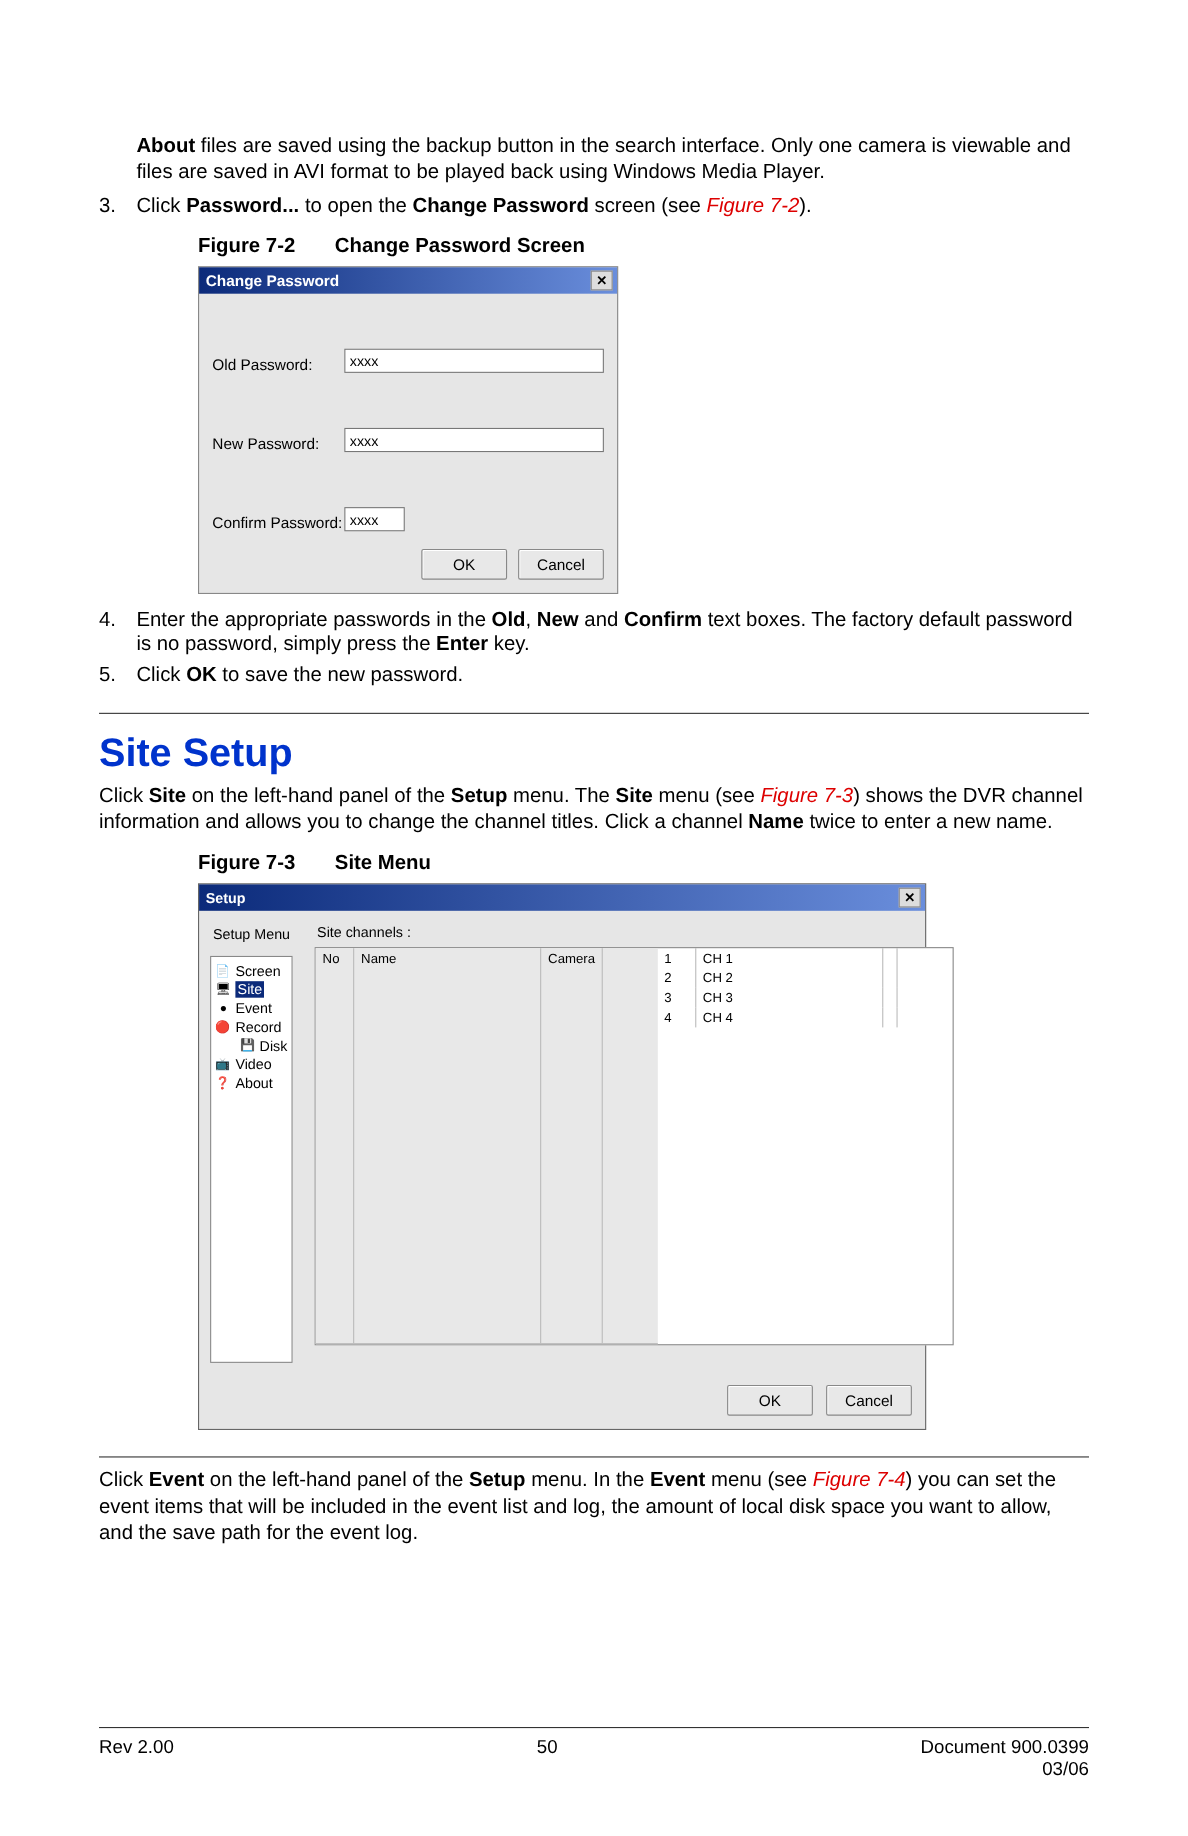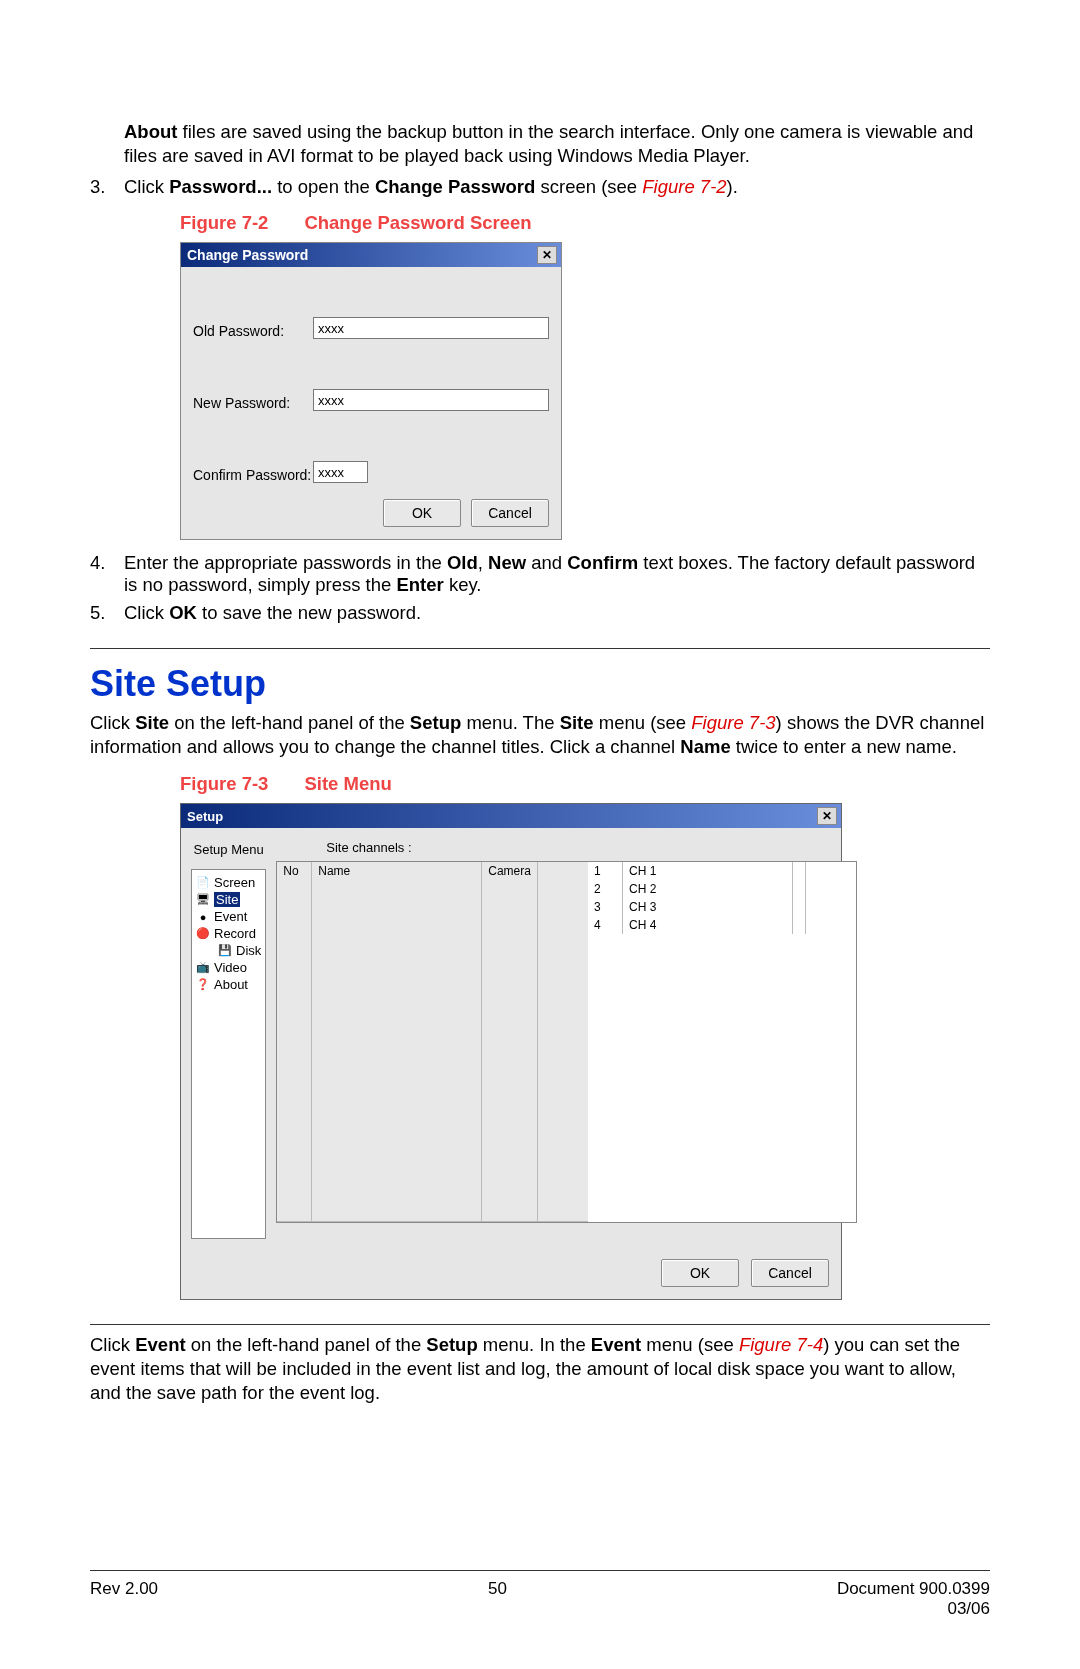--- a/index.html
+++ b/index.html
@@ -17,21 +17,21 @@
     padding: 120px 90px 50px 90px;
     position: relative;
   }
   .body-text {
     line-height: 1.3;
     margin: 0 0 8px 0;
   }
   .bold { font-weight: bold; }
   .red-link { color: #d00; font-style: italic; }
   .fig-label {
-    color: #ef4444;
+    color: #000000;
     font-weight: bold;
     margin: 14px 0 6px 90px;
   }
   .fig-label .gap { display:inline-block; width:36px; }
   .heading {
     color: #0033cc;
     font-family: Arial, Helvetica, sans-serif;
     font-weight: bold;
     font-size: 36px;
     margin: 14px 0 6px 0;
@@ -93,38 +93,38 @@
 
   
   .setup {
     margin: 8px 0 12px 90px;
     width: 660px;
     border: 1px solid #666;
     background: #e6e6e6;
     font-family: Tahoma, Arial, sans-serif;
     font-size: 13px;
   }
-  .setup-body { display:flex; padding:10px 10px 8px 10px; gap:10px; }
+  .setup-body { display:flex; padding:10px 10px 8px 10px; gap:20px; }
   .setup-left { width:150px; }
   .setup-menu-title {
     text-align:center; padding:4px 0 12px 0;
   }
   .tree {
     background:#fff; border:1px solid #888; height:360px;
     padding:4px 4px; font-size:13px;
   }
   .tree-item { display:flex; align-items:center; gap:4px; padding:1px 0;}
   .tree-item.indent { padding-left:22px; }
   .tree-icon {
     width:14px;height:12px; display:inline-flex;align-items:center;justify-content:center;
     font-size:11px; flex:none;
   }
   .tree-sel { background:#0b2a7a; color:#fff; padding:0 2px; }
   .setup-right { flex:1; display:flex; flex-direction:column;}
-  .channels-label { padding:2px 0 6px 2px;margin-left:48px; }
+  .channels-label { padding:2px 0 6px 2px; }
   .grid {
     background:#fff; border:1px solid #888; height:360px;
     display:flex; flex-direction:row;
   }
   .grid-head {
     display:flex; background:#e8e8e8; border-bottom:1px solid #bbb;
   }
   .grid-head > div, .grid-row > div {
     font-size:12px; padding:2px 6px; box-sizing:border-box;
   }

